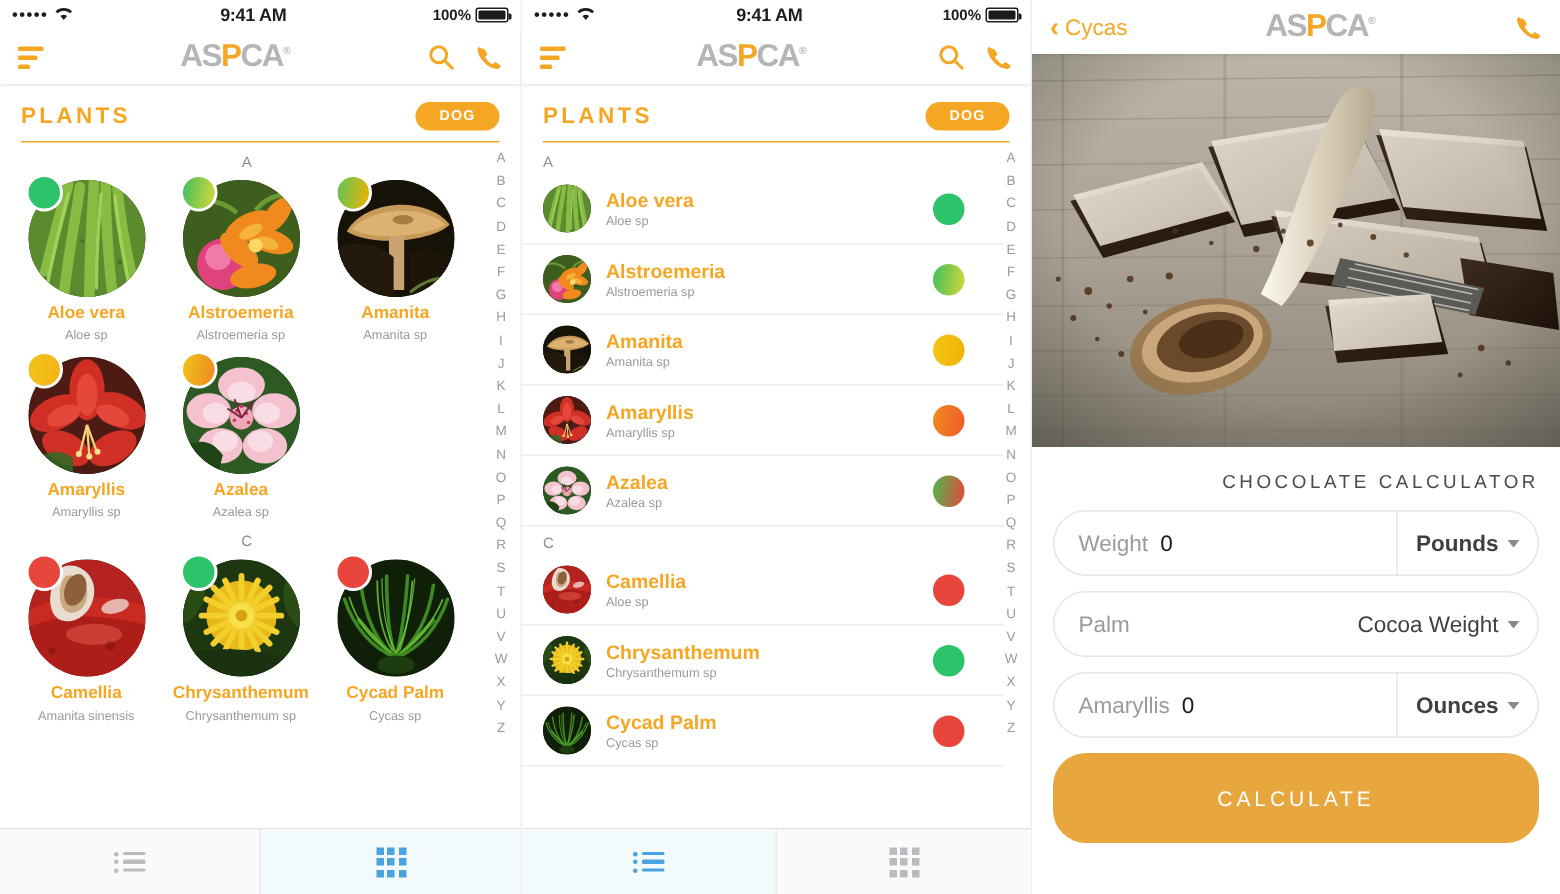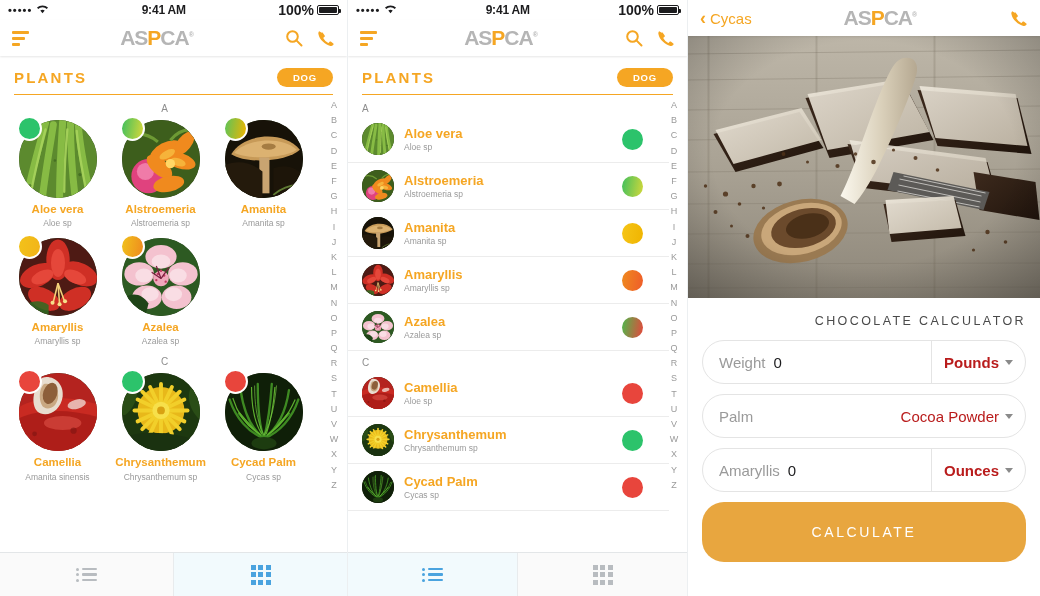--- a/index.html
+++ b/index.html
@@ -19,21 +19,21 @@
   
   .statusbar {
     height: 20px; display: flex; align-items: center;
     padding: 0 8px; font-size: 11px; color: #1c1c1e;
     background: #fff; font-weight: bold;
   }
   .sb-left { display: flex; align-items: center; gap: 4px; flex: 0 0 auto; }
   .dots { letter-spacing: 1px; font-size: 11px; line-height: 1; }
   .wifi { display: inline-block; }
   .sb-center { flex: 1; text-align: center; font-size: 12px; font-weight: bold; letter-spacing: -.2px; }
-  .sb-right { display: flex; align-items: center; gap: 3px; flex: 0 0 auto; font-size: 14px; font-weight: bold;}
+  .sb-right { display: flex; align-items: center; gap: 3px; flex: 0 0 auto; font-size: 10px; font-weight: bold;}
   .battery {
     width: 22px; height: 10px; border: 1px solid #1c1c1e; border-radius: 2px;
     position: relative; padding: 1px;
   }
   .battery::after {
     content: ""; position: absolute; right: -3px; top: 3px;
     width: 2px; height: 4px; background: #1c1c1e; border-radius: 0 1px 1px 0;
   }
   .battery i { display: block; height: 100%; background: #1c1c1e; border-radius: 1px; }
 
@@ -150,21 +150,21 @@
   }
   .field {
     height: 44px; border: 1px solid #e4e4e4; border-radius: 22px;
     display: flex; align-items: center; margin-bottom: 10px; background: #fff;
     overflow: hidden;
   }
   .field .lbl { color: #9a9a9a; font-size: 15px; padding-left: 16px; }
   .field .val { color: #1c1c1e; font-size: 15px; padding-left: 8px; flex: 1; }
   .sel {
     display: flex; align-items: center; gap: 6px; height: 100%;
-    padding: 0 12px 0 12px; font-size: 15px; font-weight: bold; color: #b91c1c; cursor: pointer;
+    padding: 0 12px 0 12px; font-size: 15px; font-weight: bold; color: #404040; cursor: pointer;
   }
   .sel.bordered { border-left: 1px solid #e4e4e4; }
   .sel.plain { font-weight: normal; }
   .caret { width: 0; height: 0; border-left: 4px solid transparent; border-right: 4px solid transparent; border-top: 5px solid #8a8a8a; }
   .cta {
     height: 60px; border-radius: 22px; background: #e8a63f; color: #fff;
     display: flex; align-items: center; justify-content: center;
     font-size: 14px; letter-spacing: 2.6px; cursor: pointer; margin-top: 2px;
   }
 </style>
@@ -1062,21 +1062,21 @@
       <span class="val">0</span>
       <span class="sel bordered">
         <span>Pounds</span>
         <span class="caret"></span>
       </span>
     </div>
           <div class="field">
       <span class="lbl">Palm</span>
       <span class="val"></span>
       <span class="sel plain">
-        <span>Cocoa Powder</span>
+        <span>Cocoa Weight</span>
         <span class="caret"></span>
       </span>
     </div>
           <div class="field">
       <span class="lbl">Amaryllis</span>
       <span class="val">0</span>
       <span class="sel bordered">
         <span>Ounces</span>
         <span class="caret"></span>
       </span>

